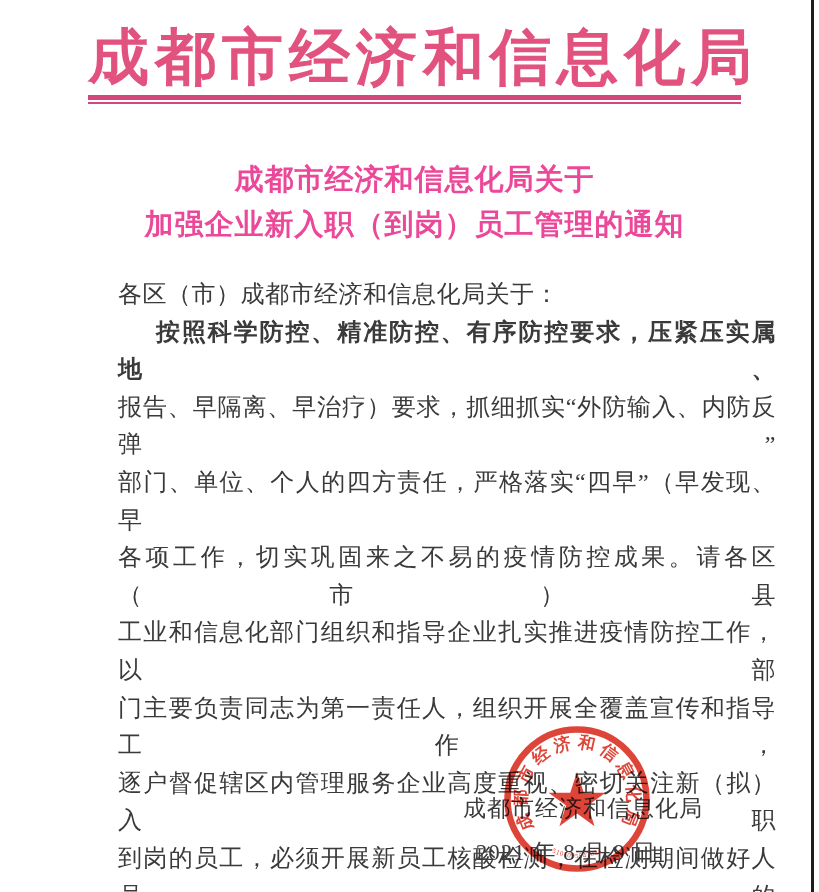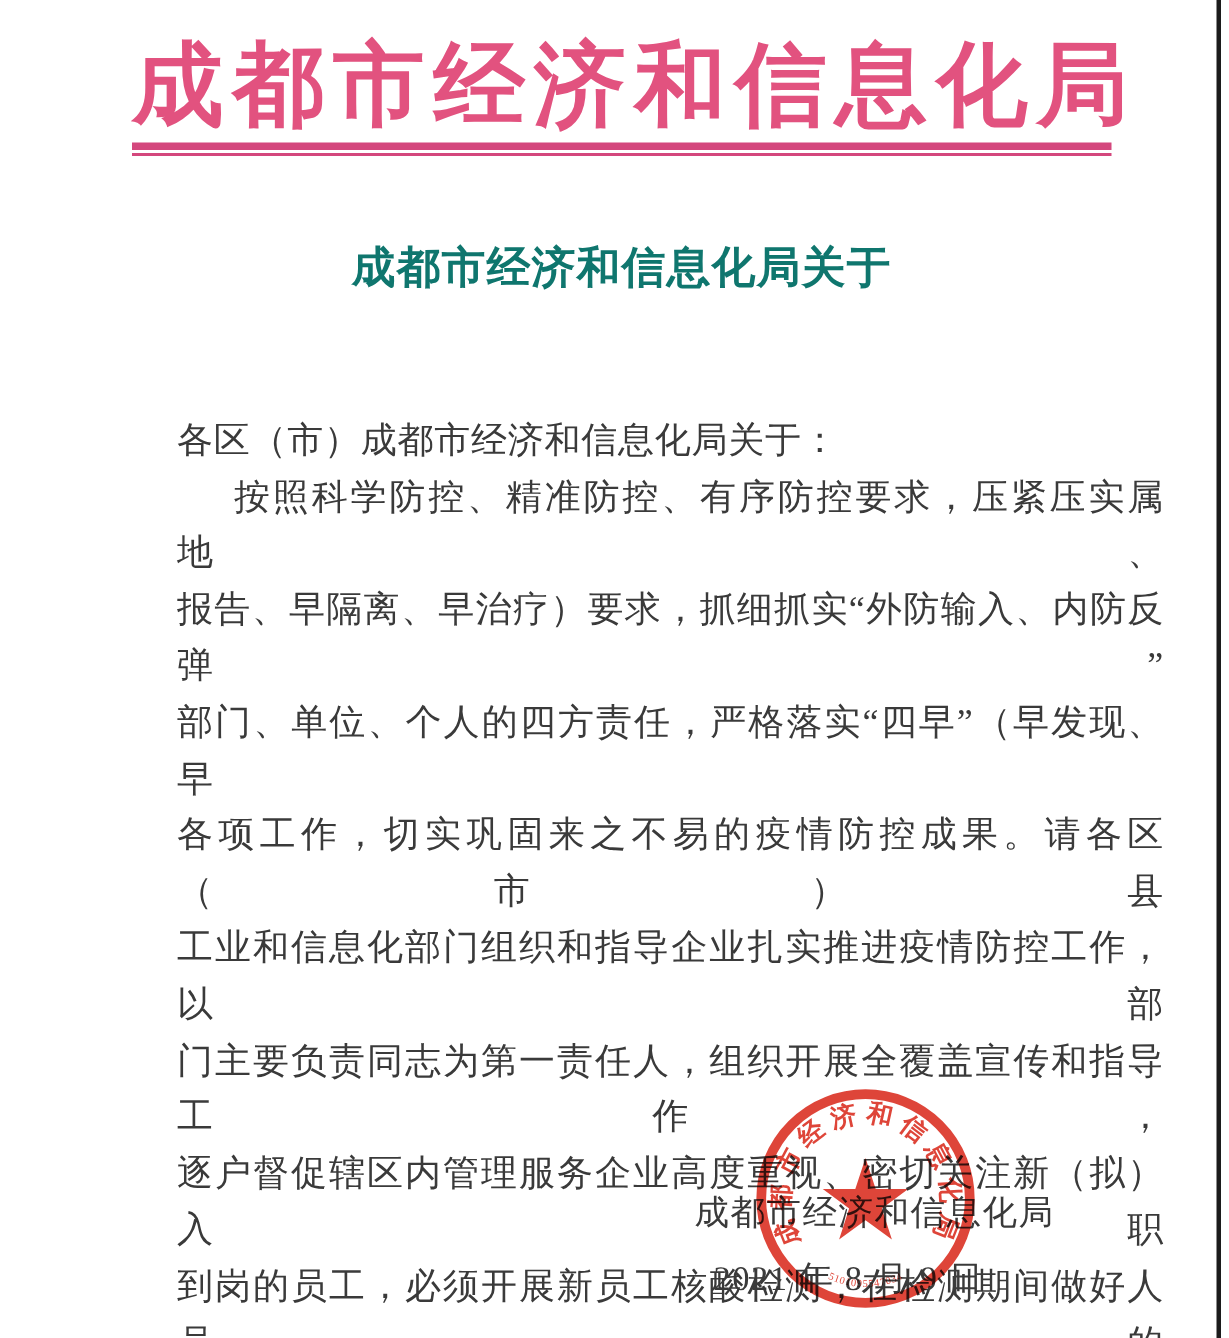--- a/index.html
+++ b/index.html
@@ -21,38 +21,38 @@
     white-space:nowrap;
   }
   .rule{position:absolute;top:95px;left:88px;width:653px;}
   .rule .thick{height:5px;background:#d4477d;}
   .rule .gap{height:2px;background:transparent;}
   .rule .thin{height:2px;background:#d4477d;}
   
   .doc-title{
     position:absolute;top:157px;left:88px;width:653px;
     text-align:center;
-    font-size:29px;font-weight:bold;color:#0f766e;
+    font-size:29px;font-weight:bold;color:#ec4899;
     line-height:45px;
     letter-spacing:1px;
   }
   
   .doc-body{
     position:absolute;top:276px;left:118px;width:658px;
     font-size:24px;color:#3a3a3a;
     line-height:37.6px;
     letter-spacing:0.5px;
   }
   .ln{white-space:nowrap;}
   .ln.just{
     white-space:normal;
     text-align:justify;
     text-align-last:justify;
   }
-  .ln.indent{text-indent:38px;}
+  .ln.indent{text-indent:38px;font-weight:bold;}
   
   .sig-block{
     position:absolute;top:794px;right:116px;width:250px;
     font-size:23px;color:#3a3a3a;line-height:30px;
   }
   .sig-agency{text-align:right;letter-spacing:1px;white-space:nowrap;}
   .sig-date{text-align:center;margin-top:14px;letter-spacing:1px;transform:translateX(-12px);white-space:nowrap;}
   
   .seal{
     position:absolute;left:501px;top:723px;
@@ -74,20 +74,21 @@
 
   <div class="letterhead">成都市经济和信息化局</div>
   <div class="rule">
     <div class="thick"></div>
     <div class="gap"></div>
     <div class="thin"></div>
   </div>
 
   <div class="doc-title">
     <div>成都市经济和信息化局关于</div>
+    <div>加强企业新入职（到岗）员工管理的通知</div>
   </div>
 
   <div class="doc-body">
     <div class="ln">各区（市）成都市经济和信息化局关于：</div>
     <div class="ln just indent">按照科学防控、精准防控、有序防控要求，压紧压实属地、</div>
     <div class="ln just">报告、早隔离、早治疗）要求，抓细抓实“外防输入、内防反弹”</div>
     <div class="ln just">部门、单位、个人的四方责任，严格落实“四早”（早发现、早</div>
     <div class="ln just">各项工作，切实巩固来之不易的疫情防控成果。请各区（市）县</div>
     <div class="ln just">工业和信息化部门组织和指导企业扎实推进疫情防控工作，以部</div>
     <div class="ln just">门主要负责同志为第一责任人，组织开展全覆盖宣传和指导工作，</div>

